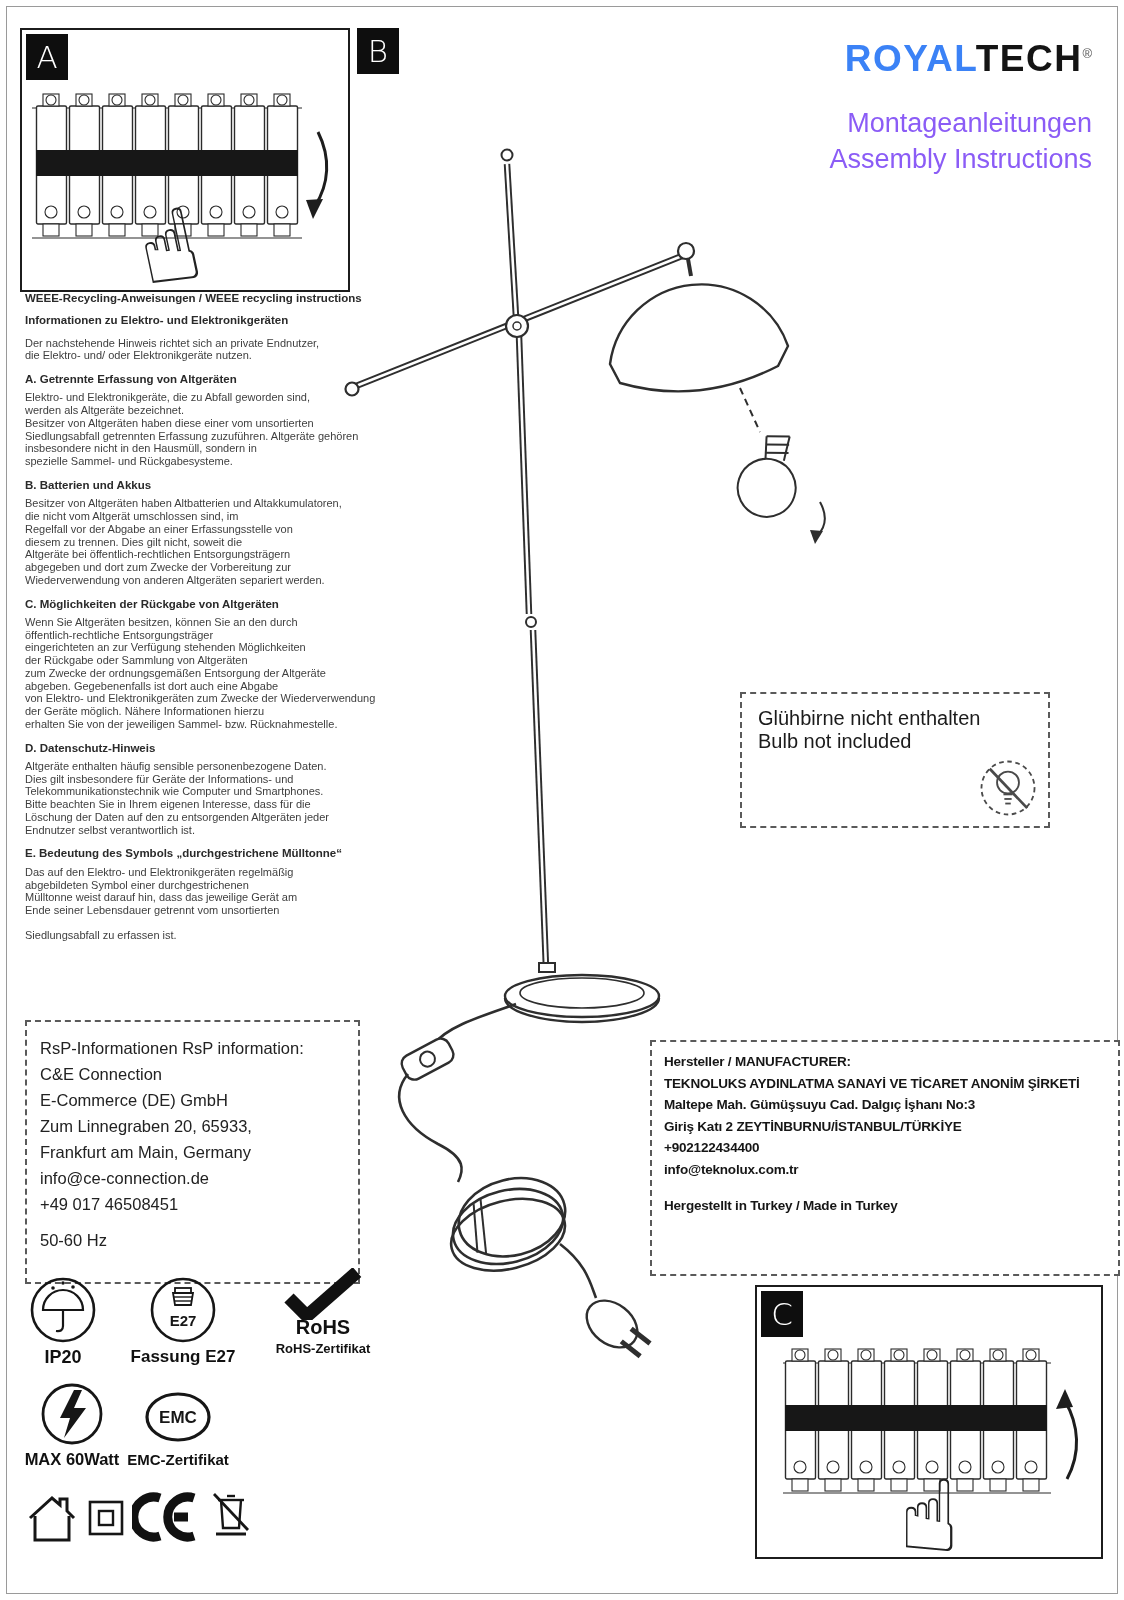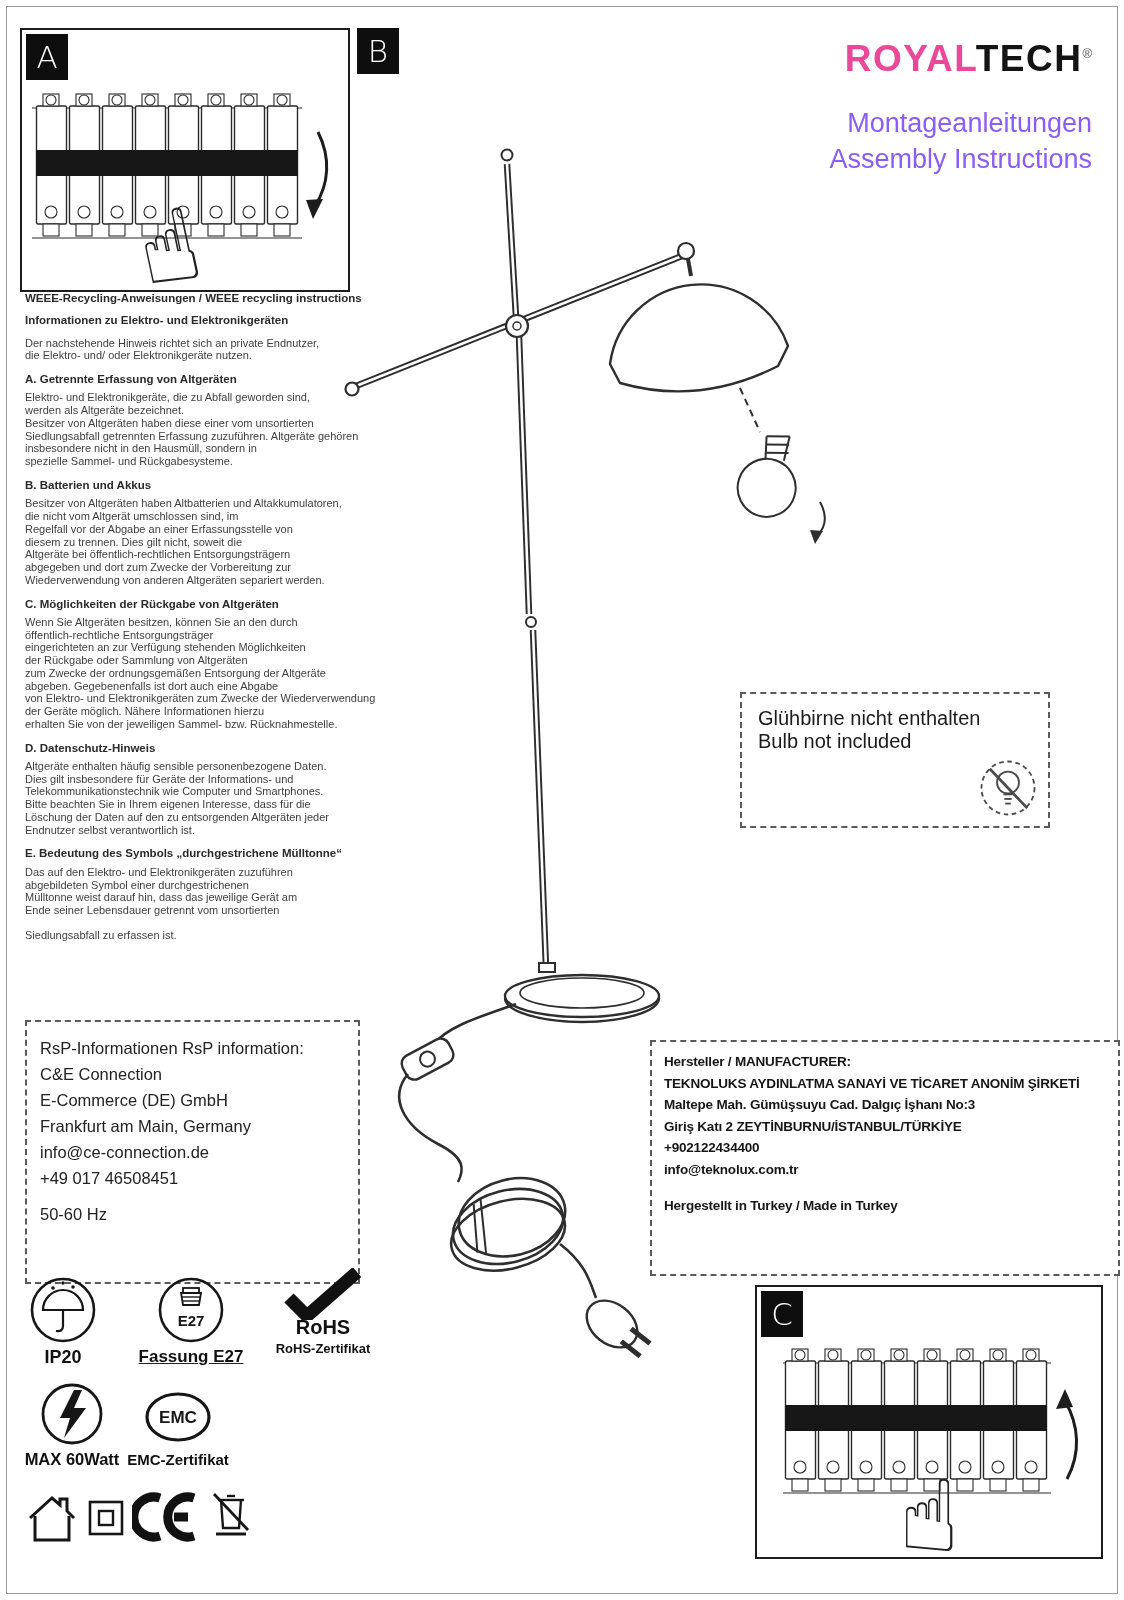--- a/index.html
+++ b/index.html
@@ -5,21 +5,21 @@
   html,body{margin:0;padding:0;background:#fff;}
   .page{position:relative;width:1124px;height:1600px;background:#fff;overflow:hidden;
         font-family:"Liberation Sans",sans-serif;color:#222;}
   .frame{position:absolute;inset:6px;border:1.5px solid #9a9a9a;pointer-events:none;}
   .abs{position:absolute;}
   .secbox{border:2px solid #1c1c1c;background:#fff;}
   .seclabel{position:absolute;left:6px;top:4px;width:42px;height:46px;background:#0e0e0e;color:#fff;
             display:flex;align-items:center;justify-content:center;font-size:31px;font-weight:300;
             font-family:"DejaVu Sans",sans-serif;}
   .brand{font-weight:bold;font-size:37px;letter-spacing:1.5px;white-space:nowrap;}
-  .brand .royal{color:#ec4899;}
+  .brand .royal{color:#3b82f6;}
   .brand .tech{color:#141414;}
   .brand .reg{font-size:13px;color:#555;vertical-align:super;font-weight:normal;letter-spacing:0;}
   .titles{font-size:27px;line-height:1.32;color:#8b5cf6;text-align:right;}
   .weee{width:430px;font-size:11px;line-height:1.16;color:#3e3e3e;letter-spacing:0;}
   .weee .h{font-weight:bold;color:#2a2a2a;font-size:11.5px;margin:0 0 9px 0;}
   .weee .t{font-weight:bold;color:#2a2a2a;font-size:11.5px;margin:11px 0 5px 0;}
   .weee .b{white-space:pre-line;margin:0 0 2px 0;}
   .dash{border:2px dashed #5a5a5a;background:#fff;}
   .bulbbox{padding:13px 16px;font-size:20px;color:#1b1b1b;}
   .bulbbox .l1{}
@@ -106,21 +106,21 @@
 der Geräte möglich. Nähere Informationen hierzu
 erhalten Sie von der jeweiligen Sammel- bzw. Rücknahmestelle.</div>
     <div class="t">D. Datenschutz-Hinweis</div>
     <div class="b">Altgeräte enthalten häufig sensible personenbezogene Daten.
 Dies gilt insbesondere für Geräte der Informations- und
 Telekommunikationstechnik wie Computer und Smartphones.
  Bitte beachten Sie in Ihrem eigenen Interesse, dass für die
 Löschung der Daten auf den zu entsorgenden Altgeräten jeder
 Endnutzer selbst verantwortlich ist.</div>
     <div class="t">E. Bedeutung des Symbols „durchgestrichene Mülltonne“</div>
-    <div class="b">Das auf den Elektro- und Elektronikgeräten zuzuführen
+    <div class="b">Das auf den Elektro- und Elektronikgeräten regelmäßig
  abgebildeten Symbol einer durchgestrichenen
 Mülltonne weist darauf hin, dass das jeweilige Gerät am
 Ende seiner Lebensdauer getrennt vom unsortierten</div>
     <div class="b" style="margin-top:12px;">Siedlungsabfall zu erfassen ist.</div>
   </div>
 
   <svg class="abs lineart" style="left:330px;top:140px;" width="500" height="1260" viewBox="0 0 500 1260">
 
     <g stroke="#2e2e2e" stroke-width="6.5">
       <line x1="177" y1="24" x2="186" y2="177"></line>
@@ -192,20 +192,21 @@
       <line x1="31" y1="47" x2="39" y2="47" stroke="#4a4a4a" stroke-width="2"></line>
       <line x1="32" y1="52" x2="38" y2="52" stroke="#4a4a4a" stroke-width="2"></line>
       <line x1="15" y1="14" x2="56" y2="57" stroke="#4a4a4a" stroke-width="3"></line>
     </svg>
   </div>
 
   <div class="abs dash rsp" style="left:25px;top:1020px;width:305px;height:234px;">
     <div>RsP-Informationen RsP information:</div>
     <div>C&amp;E Connection</div>
     <div>E-Commerce (DE) GmbH</div>
+    <div>Zum Linnegraben 20, 65933,</div>
     <div>Frankfurt am Main, Germany</div>
     <div>info@ce-connection.de</div>
     <div>+49 017 46508451</div>
     <div style="margin-top:10px;">50-60 Hz</div>
   </div>
 
   <div class="abs dash mfr" style="left:650px;top:1040px;width:442px;height:214px;">
     <div>Hersteller / MANUFACTURER:</div>
     <div>TEKNOLUKS AYDINLATMA SANAYİ VE TİCARET ANONİM ŞİRKETİ</div>
     <div>Maltepe Mah. Gümüşsuyu Cad. Dalgıç İşhanı No:3</div>
@@ -221,21 +222,21 @@
       <path d="M 14,34 A 20 20 0 0 1 54,34 Z" fill="none" stroke="#161616" stroke-width="2.2"></path>
       <line x1="34" y1="34" x2="34" y2="50" stroke="#161616" stroke-width="2.2"></line>
       <path d="M 34,50 q 0,6 -7,5" fill="none" stroke="#161616" stroke-width="2.2"></path>
       <circle cx="24" cy="12" r="1.8" fill="#161616"></circle>
       <circle cx="44" cy="11" r="1.8" fill="#161616"></circle>
       <circle cx="34" cy="7" r="1.8" fill="#161616"></circle>
     </svg>
     <div class="certlabel" style="font-size:18px;margin-top:3px;">IP20</div>
   </div>
 
-  <div class="abs" style="left:136px;top:1276px;width:110px;text-align:center;text-decoration:underline;">
+  <div class="abs" style="left:128px;top:1276px;width:110px;text-align:center;">
     <svg width="68" height="68" viewBox="0 0 68 68" style="margin:0 auto;">
       <circle cx="34" cy="34" r="31" fill="none" stroke="#161616" stroke-width="2.6"></circle>
       <rect x="26" y="12" width="16" height="5" fill="none" stroke="#161616" stroke-width="1.8"></rect>
       <path d="M 24,17 h 20 l -2,12 h -16 z" fill="none" stroke="#161616" stroke-width="1.8"></path>
       <line x1="25" y1="21" x2="43" y2="21" stroke="#161616" stroke-width="1.4"></line>
       <line x1="25" y1="25" x2="43" y2="25" stroke="#161616" stroke-width="1.4"></line>
       <text x="34" y="50" text-anchor="middle" font-size="15" font-weight="bold" fill="#161616" font-family="Liberation Sans, sans-serif">E27</text>
     </svg>
     <div class="certlabel" style="font-size:17px;margin-top:3px;">Fassung E27</div>
   </div>

